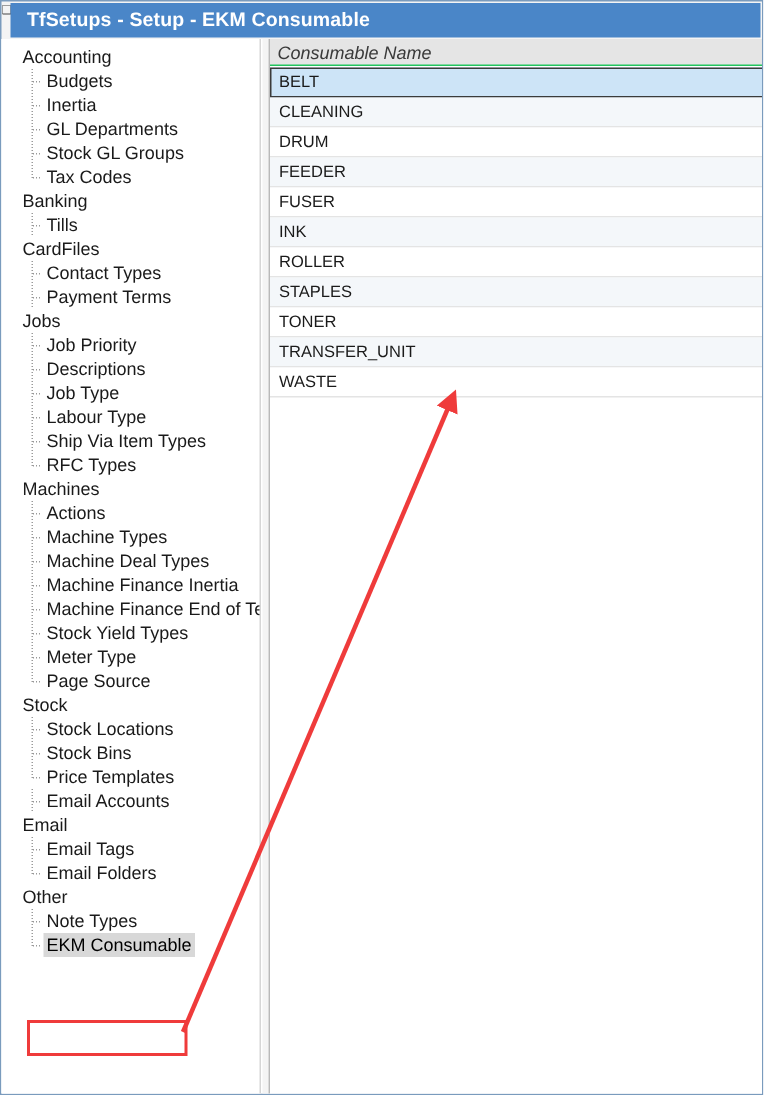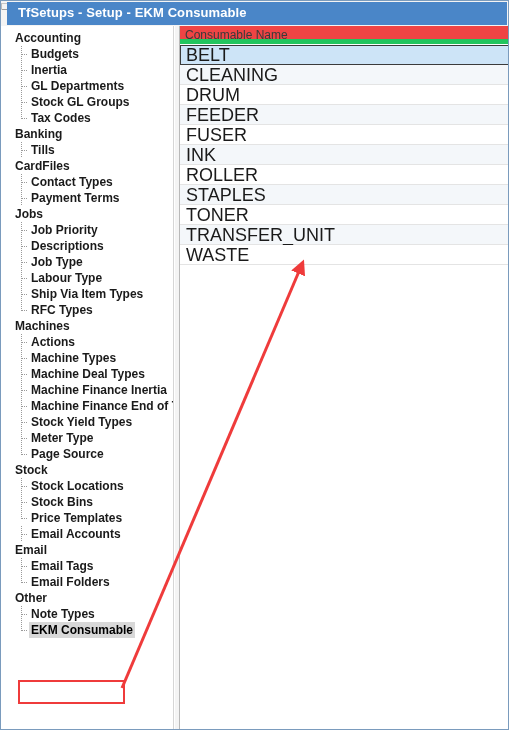--- a/index.html
+++ b/index.html
@@ -116,21 +116,20 @@
     width: 173px;
     padding-top: 4px;
   }
   .tree-node {
     position: relative;
     height: 16px;
     line-height: 16px;
     font-size: 12px;
     color: #1a1a1a;
     white-space: nowrap;
-    font-weight: bold;
   }
   .tree-node.root {
     padding-left: 12px;
   }
   .tree-node.child {
     padding-left: 28px;
   }
   .tree-node .lbl {
     display: inline-block;
     padding: 0 2px;
@@ -165,22 +164,23 @@
   }
 
   
   .grid-header {
     position: absolute;
     left: 0px;
     top: 0px;
     width: 329px;
     height: 18px;
     box-sizing: border-box;
-    background: #ef4444;
-    border-bottom: 5px solid #22c55e;
+    background: #e5e5e5;
+    border-bottom: 1px solid #22c55e;
+    font-style: italic;
   }
   .grid-header .hcell {
     position: absolute;
     left: 5px;
     top: 2px;
     font-size: 12px;
     color: #3a3a3a;
     white-space: nowrap;
   }
   .grid-rows {
@@ -188,21 +188,21 @@
     left: 0px;
     top: 19px;
     width: 329px;
   }
   .grid-row {
     position: relative;
     height: 20px;
     line-height: 20px;
     box-sizing: border-box;
     border-bottom: 1px solid #e4e4e4;
-    font-size: 18px;
+    font-size: 11px;
     color: #1a1a1a;
     padding-left: 6px;
     white-space: nowrap;
     background: #ffffff;
   }
   .grid-row.alt {
     background: #f4f7fa;
   }
   .grid-row.selected {
     background: #cde4f7;

